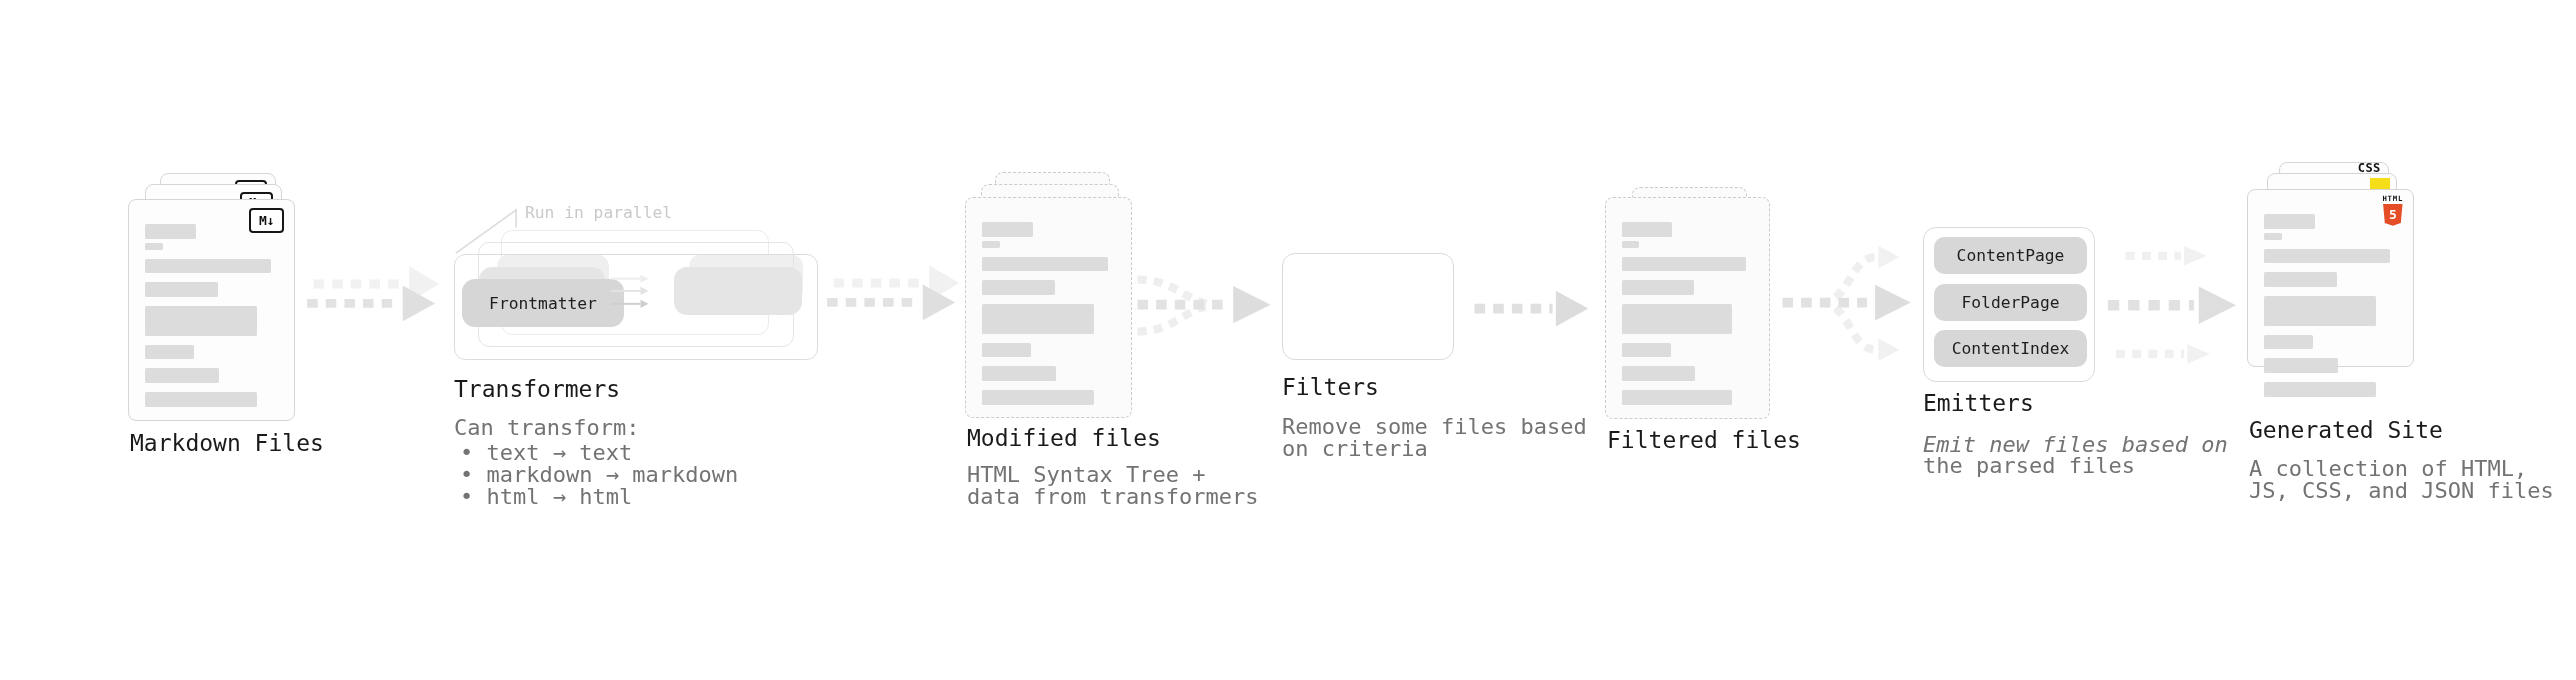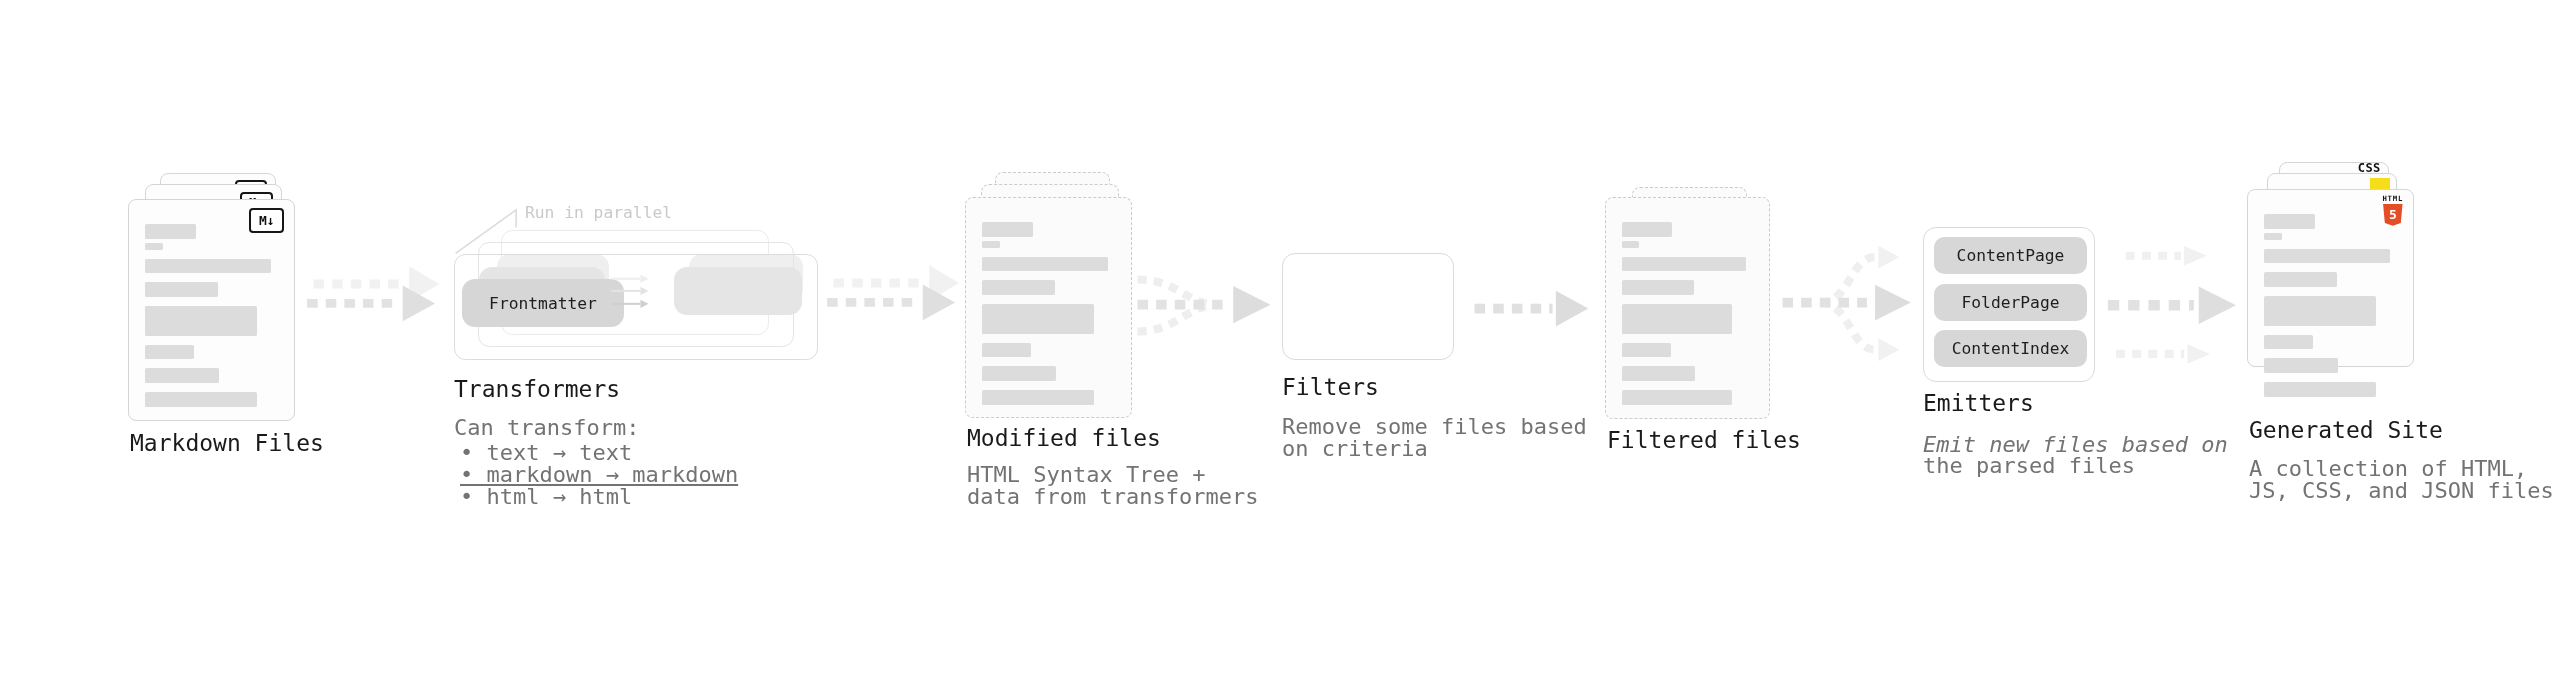--- a/index.html
+++ b/index.html
@@ -85,21 +85,21 @@
       <polygon points="40,2 50,7 40,12" fill="#ededed"></polygon>
     <line x1="4" y1="22" x2="40" y2="22" stroke="#e3e3e3" stroke-width="2.5"></line>
       <polygon points="40,17 50,22 40,27" fill="#e3e3e3"></polygon>
     <line x1="4" y1="38" x2="40" y2="38" stroke="#cfcfcf" stroke-width="2.5"></line>
       <polygon points="40,33 50,38 40,43" fill="#cfcfcf"></polygon>
   </svg>
 
   <div class="h" style="left:454px;top:376px;">Transformers</div>
   <div class="sub" style="left:454px;top:415px;">Can transform:</div>
   <div class="sub" style="left:460px;top:440px;">• text → text</div>
-  <div class="sub" style="left:460px;top:462px;text-decoration:underline;">• markdown → markdown</div>
+  <div class="sub" style="left:460px;top:462px;">• markdown → markdown</div>
   <div class="sub" style="left:460px;top:484px;">• html → html</div>
 
   <svg style="left:819px;top:257px;" width="154" height="73" viewBox="0 0 190 90">
     <g transform="translate(8,-24)">
       <line x1="10" y1="56" x2="125" y2="56" stroke="#f1f1f1" stroke-width="11" stroke-dasharray="13 10"></line>
       <polygon points="128,34 128,78 165,56" fill="#f1f1f1"></polygon>
     </g>
     <line x1="10" y1="56" x2="125" y2="56" stroke="#e2e2e2" stroke-width="11" stroke-dasharray="13 10"></line>
     <polygon points="128,34 128,78 168,56" fill="#dfdfdf"></polygon>
   </svg>

